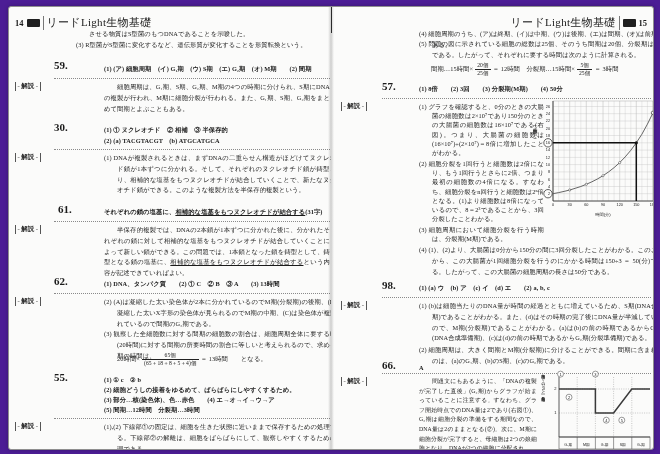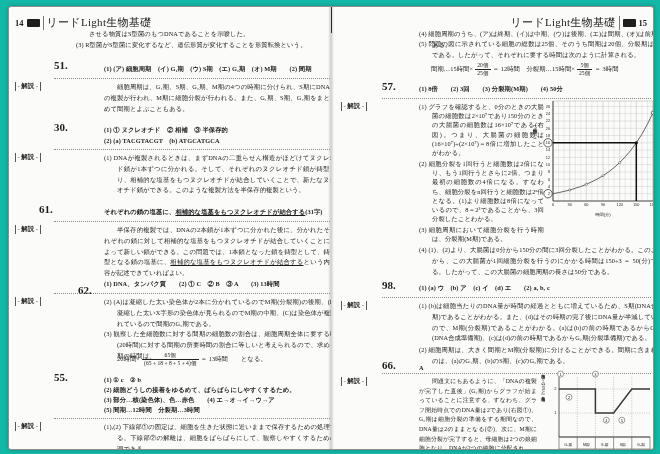--- a/index.html
+++ b/index.html
@@ -1,16 +1,16 @@
 <!DOCTYPE html>
 <html><head>
 <meta charset="utf-8">
 <style>
   html,body{margin:0;padding:0;}
-  .stage{position:relative;width:660px;height:454px;background:#14b8a6;overflow:hidden;
+  .stage{position:relative;width:660px;height:454px;background:#4c1d95;overflow:hidden;
          font-family:"Liberation Serif","DejaVu Serif",serif;color:#1b1b1b;}
   .spread{position:absolute;left:8px;top:6px;width:644px;height:442px;background:#fbfbfa;
           border:1px solid #8f8f8f;border-radius:3px;box-shadow:0 0 4px rgba(0,0,0,.25);}
   .page{position:absolute;top:0;width:322px;height:442px;overflow:hidden;}
   .pageL{left:0;}
   .pageR{left:322px;}
   .gutter{position:absolute;left:319px;top:0;width:6px;height:442px;
           background:linear-gradient(90deg,rgba(0,0,0,0) 0%,rgba(0,0,0,.18) 50%,rgba(0,0,0,0) 100%);}
   .crease{position:absolute;left:322px;top:0;width:1px;height:26px;background:#2a2a2a;}
   .t{position:absolute;font-size:6.3px;line-height:10.8px;letter-spacing:.1px;text-align:justify;}
@@ -50,21 +50,21 @@
       <div class="hdr" style="left:6px;top:8px;">
         <span class="pno">14</span>
         <span class="ebadge"></span>
         <span class="hvr"></span>
         <span class="htitle">リードLight生物基礎</span>
       </div>
 
       <div class="t" style="left:80px;top:22px;width:240px;">させる物質はS型菌のもつDNAであることを示唆した。</div>
       <div class="t hang" style="left:67px;top:33px;width:254px;">(3) R型菌がS型菌に変化するなど、遺伝形質が変化することを形質転換という。</div>
 
-      <div class="num" style="left:45px;top:52px;">51.</div>
+      <div class="num" style="left:45px;top:52px;">59.</div>
       <div class="t ans" style="left:95px;top:57px;width:226px;">(1) (ア) 細胞周期　(イ) G₁期　(ウ) S期　(エ) G₂期　(オ) M期　　(2) 間期</div>
       <div class="rule" style="left:45px;top:71px;width:276px;"></div>
       <span class="kb" style="left:6px;top:75px;">
           <span class="kbr"></span>
           <span class="keq">≡</span>
           <span class="kl">解説</span>
           <span class="keq">≡</span>
           <span class="kbr"></span>
         </span>
       <div class="t ind" style="left:95px;top:75px;width:226px;">細胞周期は、G₁期、S期、G₂期、M期の4つの時期に分けられ、S期にDNAの複製が行われ、M期に細胞分裂が行われる。また、G₁期、S期、G₂期をまとめて間期とよぶこともある。</div>
@@ -75,33 +75,33 @@
       <div class="rule" style="left:45px;top:142px;width:276px;"></div>
       <span class="kb" style="left:6px;top:146px;">
           <span class="kbr"></span>
           <span class="keq">≡</span>
           <span class="kl">解説</span>
           <span class="keq">≡</span>
           <span class="kbr"></span>
         </span>
       <div class="t hang" style="left:95px;top:146px;width:226px;">(1) DNAが複製されるときは、まずDNAの二重らせん構造がほどけてヌクレオチド鎖が1本ずつに分かれる。そして、それぞれのヌクレオチド鎖が鋳型となり、相補的な塩基をもつヌクレオチドが結合していくことで、新たなヌクレオチド鎖ができる。このような複製方法を半保存的複製という。</div>
 
-      <div class="num" style="left:30px;top:196px;">61.</div>
+      <div class="num" style="left:49px;top:196px;">61.</div>
       <div class="t ans" style="left:95px;top:200px;width:226px;"><span>それぞれの鎖の塩基に、</span><span class="ul">相補的な塩基をもつヌクレオチドが結合する</span><span>(31字)</span></div>
       <div class="rule" style="left:45px;top:214px;width:276px;"></div>
       <span class="kb" style="left:6px;top:218px;">
           <span class="kbr"></span>
           <span class="keq">≡</span>
           <span class="kl">解説</span>
           <span class="keq">≡</span>
           <span class="kbr"></span>
         </span>
       <div class="t ind" style="left:95px;top:218px;width:226px;"><span>半保存的複製では、DNAの2本鎖が1本ずつに分かれた後に、分かれたそれぞれの鎖に対して相補的な塩基をもつヌクレオチドが結合していくことによって新しい鎖ができる。この問題では、1本鎖となった鎖を鋳型として、鋳型となる鎖の塩基に、</span><span class="ul">相補的な塩基をもつヌクレオチドが結合する</span><span>という内容が記述できていればよい。</span></div>
 
-      <div class="num" style="left:45px;top:277px;margin-left:24px;">62.</div>
+      <div class="num" style="left:45px;top:268px;">62.</div>
       <div class="t ans" style="left:95px;top:272px;width:226px;">(1) DNA、タンパク質　　(2) ① C　② B　③ A　　(3) 13時間</div>
       <div class="rule" style="left:45px;top:286px;width:276px;"></div>
       <span class="kb" style="left:6px;top:290px;">
           <span class="kbr"></span>
           <span class="keq">≡</span>
           <span class="kl">解説</span>
           <span class="keq">≡</span>
           <span class="kbr"></span>
         </span>
       <div class="t hang" style="left:95px;top:290px;width:226px;">(2) (A)は凝縮した太い染色体が2本に分かれているのでM期(分裂期)の後期、(B)は凝縮した太いX字形の染色体が見られるのでM期の中期、(C)は染色体が複製されているので間期のG₂期である。</div>

